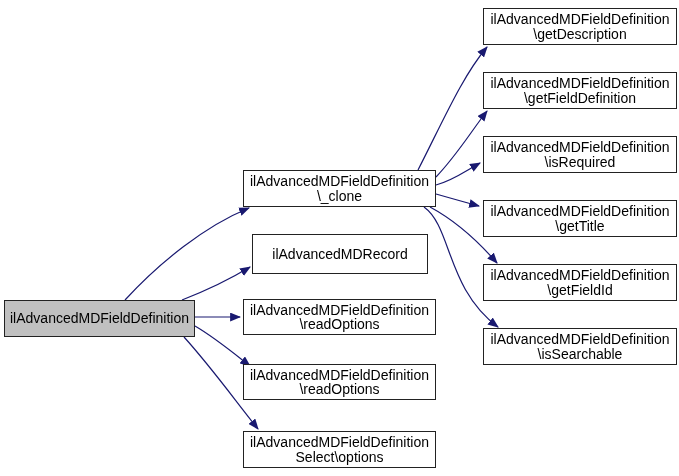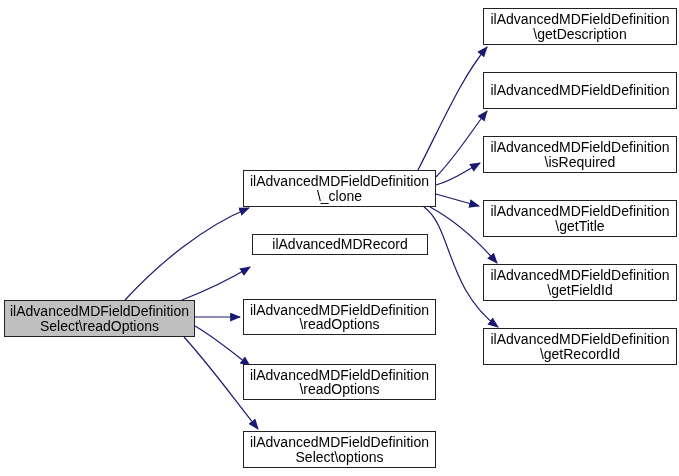--- a/index.html
+++ b/index.html
@@ -68,29 +68,28 @@
       <path d="M436,177 C457,155 470,133 487,111" marker-end="url(#arrow)"></path>
       <path d="M436,185 C452,181 464,172 480,163" marker-end="url(#arrow)"></path>
       <path d="M436,194 C450,198 464,202 479,206" marker-end="url(#arrow)"></path>
       <path d="M430,207 C456,221 477,240 497,263" marker-end="url(#arrow)"></path>
       <path d="M424,207 C452,227 446,288 498,327" marker-end="url(#arrow)"></path>
     </g>
   </svg>
 
   <div class="node highlight" style="left:4px; top:300px; width:191px; height:37px;">
     <span>ilAdvancedMDFieldDefinition</span>
-    <span>Select\readOptions</span>
   </div>
 
   <div class="node" style="left:243px; top:170px; width:193px; height:37px;">
     <span>ilAdvancedMDFieldDefinition</span>
     <span>\_clone</span>
   </div>
 
-  <div class="node" style="left:252px; top:234px; width:176px; height:21px;">
+  <div class="node" style="left:252px; top:234px; width:176px; height:40px;">
     <span>ilAdvancedMDRecord</span>
   </div>
 
   <div class="node" style="left:243px; top:299px; width:193px; height:36px;">
     <span>ilAdvancedMDFieldDefinition</span>
     <span>\readOptions</span>
   </div>
 
   <div class="node" style="left:243px; top:364px; width:193px; height:36px;">
     <span>ilAdvancedMDFieldDefinition</span>
@@ -102,35 +101,36 @@
     <span>Select\options</span>
   </div>
 
   <div class="node" style="left:483px; top:8px; width:194px; height:37px;">
     <span>ilAdvancedMDFieldDefinition</span>
     <span>\getDescription</span>
   </div>
 
   <div class="node" style="left:483px; top:72px; width:194px; height:37px;">
     <span>ilAdvancedMDFieldDefinition</span>
+    <span>\getFieldDefinition</span>
   </div>
 
   <div class="node" style="left:483px; top:136px; width:194px; height:37px;">
     <span>ilAdvancedMDFieldDefinition</span>
     <span>\isRequired</span>
   </div>
 
   <div class="node" style="left:483px; top:200px; width:194px; height:37px;">
     <span>ilAdvancedMDFieldDefinition</span>
     <span>\getTitle</span>
   </div>
 
   <div class="node" style="left:483px; top:264px; width:194px; height:37px;">
     <span>ilAdvancedMDFieldDefinition</span>
     <span>\getFieldId</span>
   </div>
 
   <div class="node" style="left:483px; top:328px; width:194px; height:37px;">
     <span>ilAdvancedMDFieldDefinition</span>
-    <span>\getRecordId</span>
+    <span>\isSearchable</span>
   </div>
 
 </div>
 
 </body></html>

